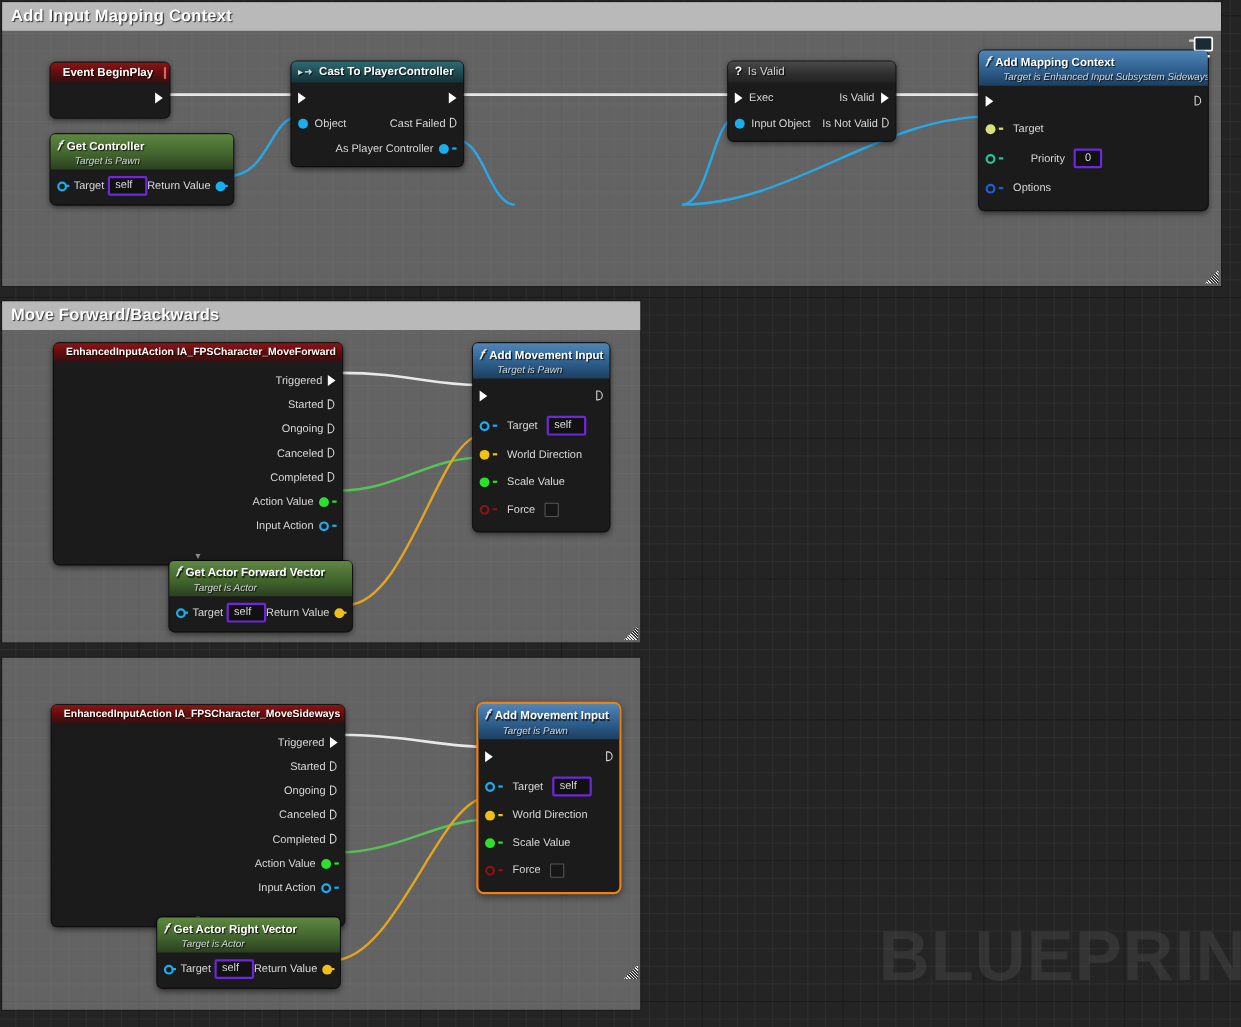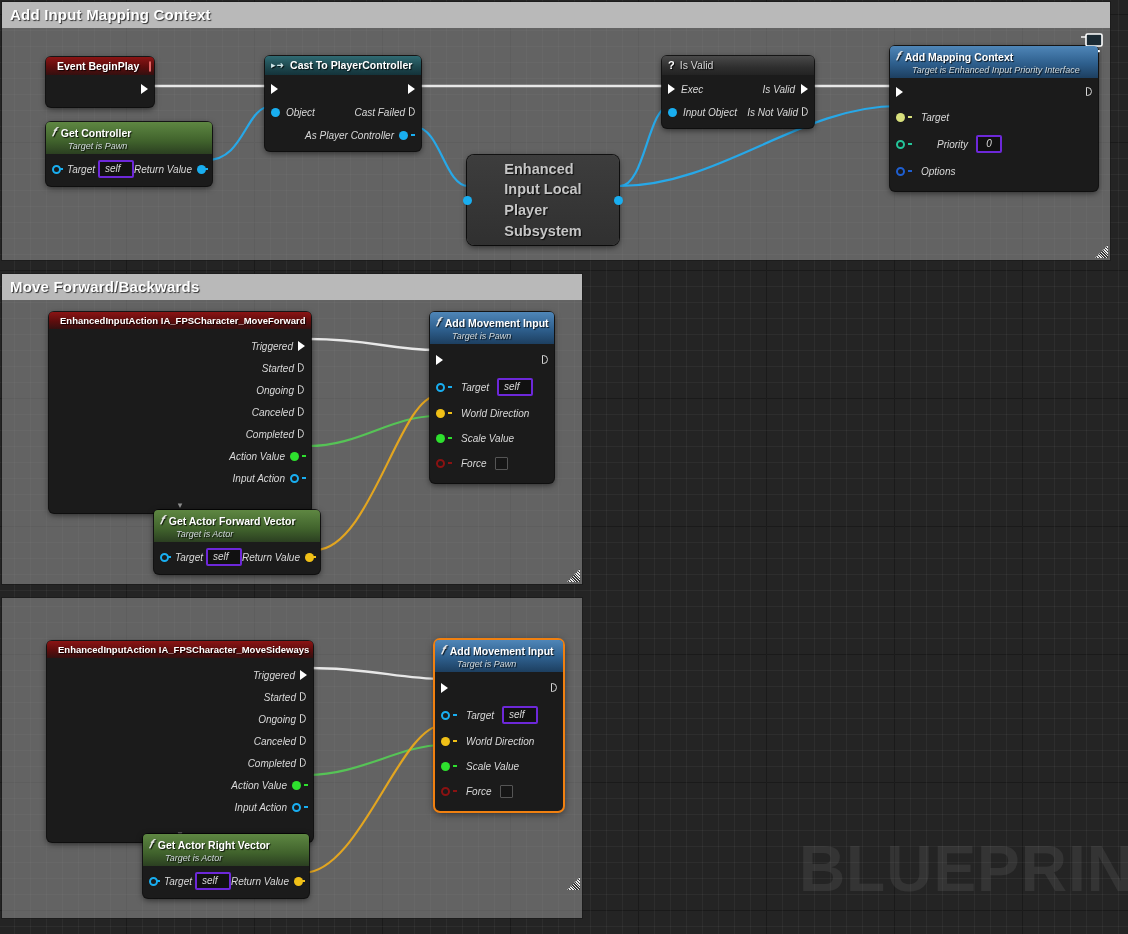--- a/index.html
+++ b/index.html
@@ -88,21 +88,21 @@
   .hdr-func{background:linear-gradient(to bottom,#5e8742,#40622c 60%,#2b3f21);}
   .hdr-cast{background:linear-gradient(to bottom,#2f6a72,#1d474d 60%,#14333a);}
   .hdr-blue{background:linear-gradient(to bottom,#4f86b8,#2e5f8d 55%,#1d3f60);}
   .hdr-dark{background:linear-gradient(to bottom,#4a4a4a,#2e2e2e 60%,#232323);}
 
   .node-body{padding:4px 0 6px 0;}
 
   .row{
     display:flex;align-items:center;
     min-height:16px;padding:2px 0;position:relative;
-    font-size:10px;color:#d8d8d8;font-style:italic;
+    font-size:10px;color:#d8d8d8;
   }
   .row .lbl{white-space:nowrap;}
   .row.in{padding-left:6px;gap:5px;}
   .row.out{justify-content:flex-end;padding-right:6px;gap:5px;}
   .row.split{justify-content:space-between;padding-left:6px;padding-right:6px;}
   .pin-circle{
     width:9px;height:9px;border-radius:50%;
     box-sizing:border-box;
   }
   .pin-circle.hollow{background:transparent;border-width:2px;border-style:solid;}
@@ -312,30 +312,20 @@
         </span>
       </div>
       <div class="row out" style="margin-top:3px;">
         <span class="lbl">As Player Controller</span>
         <span class="pin-circle" style="background:#19aef0;"></span>
         <span class="pin-tail" style="color:#19aef0;"></span>
       </div>
     </div>
   </div>
 
-  <div class="knot" style="left:467px;top:155px;width:152px;height:90px;box-sizing:border-box;">
-    <span class="kpin" style="left:-4px;top:calc(50% - 4px);"></span>
-    <span class="kpin" style="right:-4px;top:calc(50% - 4px);"></span>
-    <div class="ktext">
-      <span>Enhanced</span><br>
-      <span>Input Local</span><br>
-      <span>Player</span><br>
-      <span>Subsystem</span>
-    </div>
-  </div>
 
   <div class="node" style="left:662px;top:56px;width:152px;">
     <div class="node-header hdr-dark" style="padding-bottom:4px;">
       <div class="title">
         <span class="qmark">?</span>
         <span style="font-weight:normal;color:#d4d4d4;">Is Valid</span>
       </div>
     </div>
     <div class="node-body">
       <div class="row split">
@@ -366,21 +356,21 @@
       <path d="M3,4 L9,4 L9,8" stroke="#cfcfcf" stroke-width="2" fill="none"></path>
       <rect x="8" y="1" width="16" height="12" rx="1.5" fill="#1b2a33" stroke="#ffffff" stroke-width="1.6"></rect>
       <rect x="14" y="13" width="4" height="4" fill="#ffffff"></rect>
       <rect x="10" y="17" width="12" height="2.2" rx="1" fill="#ffffff"></rect>
     </svg>
     <div class="node-header hdr-blue">
       <div class="title">
         <span class="fn-f">𝑓</span>
         <span>Add Mapping Context</span>
       </div>
-      <div class="subtitle">Target is Enhanced Input Priority Interface</div>
+      <div class="subtitle">Target is Enhanced Input Subsystem Sideways</div>
     </div>
     <div class="node-body" style="padding-bottom:10px;">
       <div class="row split">
         <span class="pin-arrow"></span>
         <span class="pin-arrow hollow"></span>
       </div>
       <div class="row in" style="margin-top:5px;">
         <span class="pin-circle" style="background:#d8e07c;"></span>
         <span class="pin-tail" style="color:#d8e07c;"></span>
         <span class="lbl" style="margin-left:4px;">Target</span>

